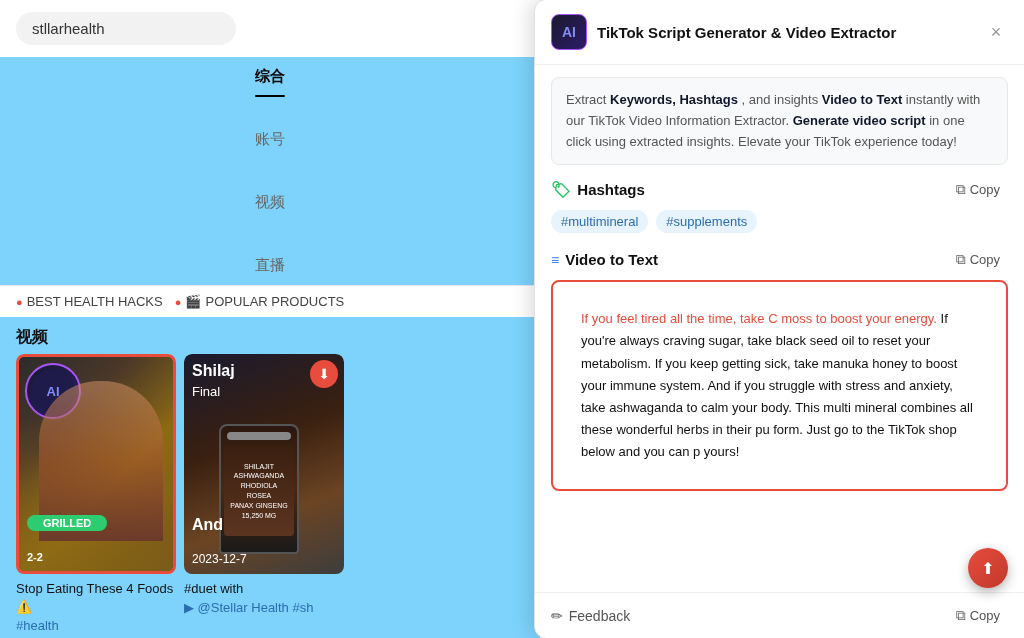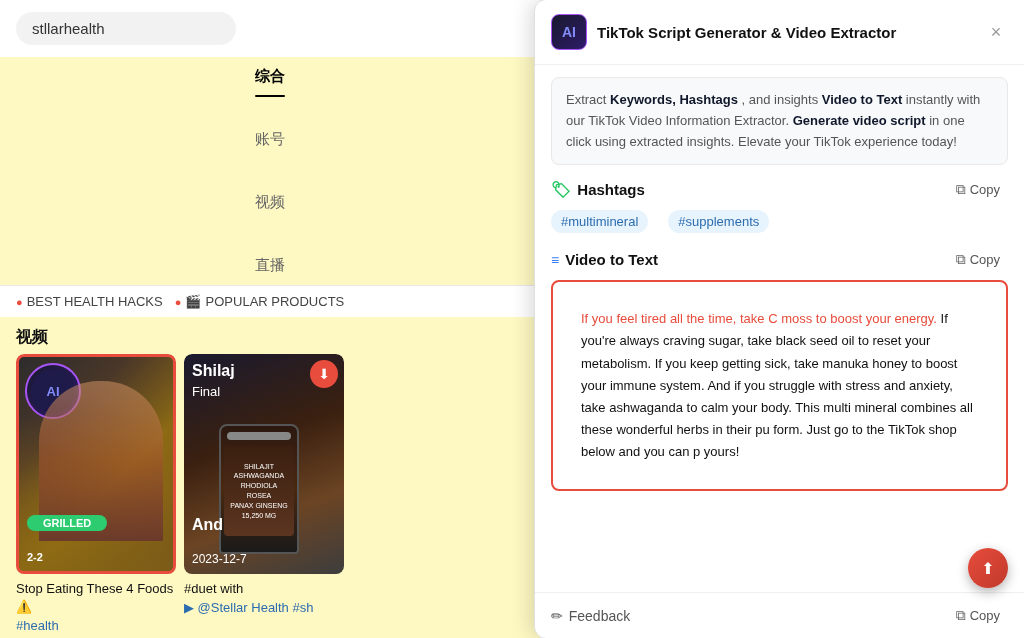--- a/index.html
+++ b/index.html
@@ -11,21 +11,21 @@
       overflow: hidden;
       position: relative;
     }
 
     
     .left-panel {
       position: absolute;
       top: 0; left: 0;
       width: 540px;
       height: 638px;
-      background: #fef9c3;
+      background: #7dd3fc;
       overflow: hidden;
     }
 
     .search-bar {
       display: flex;
       align-items: center;
       padding: 12px 16px;
       background: #fff;
     }
     .search-input {
@@ -309,21 +309,21 @@
       border: none;
       padding: 4px 8px;
     }
     .copy-icon {
       font-size: 14px;
       color: #666;
     }
 
     .hashtags-row {
       display: flex;
-      gap: 20px;
+      gap: 8px;
       flex-wrap: wrap;
     }
     .hashtag-pill {
       background: #e8f4fd;
       color: #2b6cb0;
       padding: 4px 10px;
       border-radius: 16px;
       font-size: 13px;
       cursor: pointer;
     }

